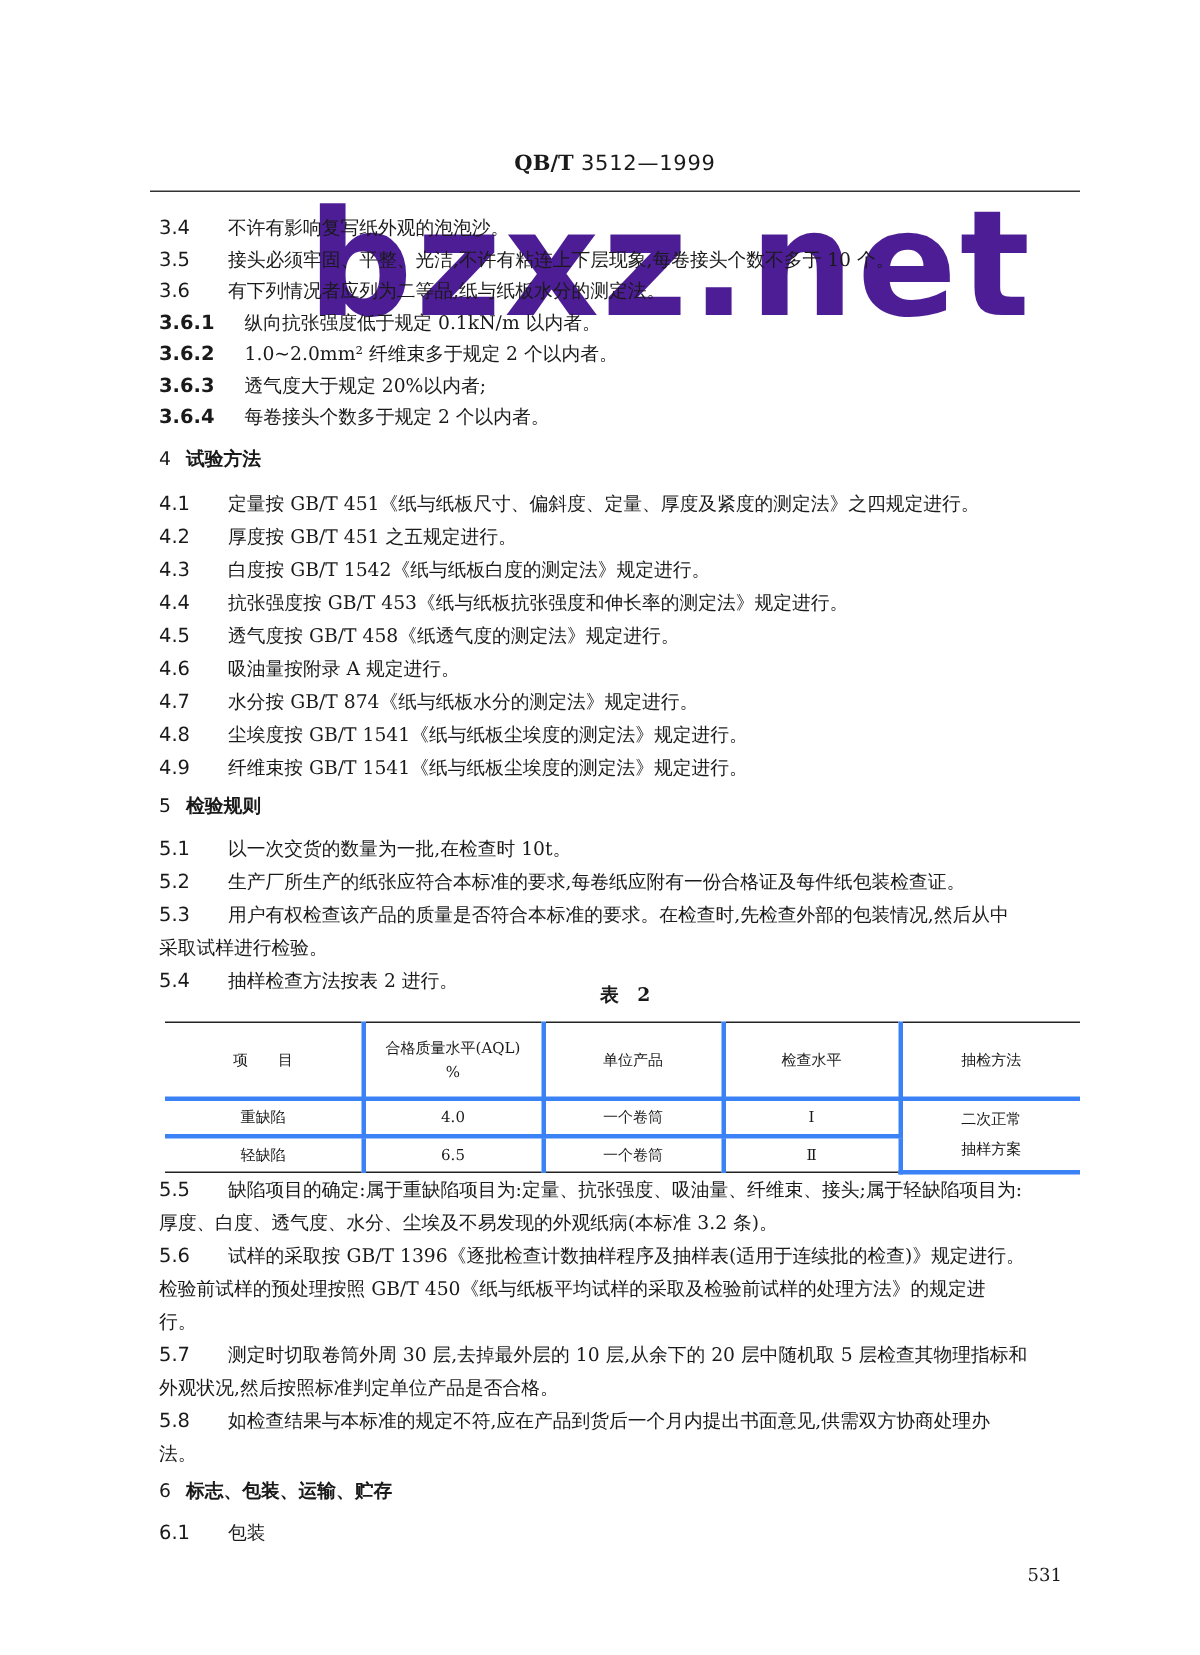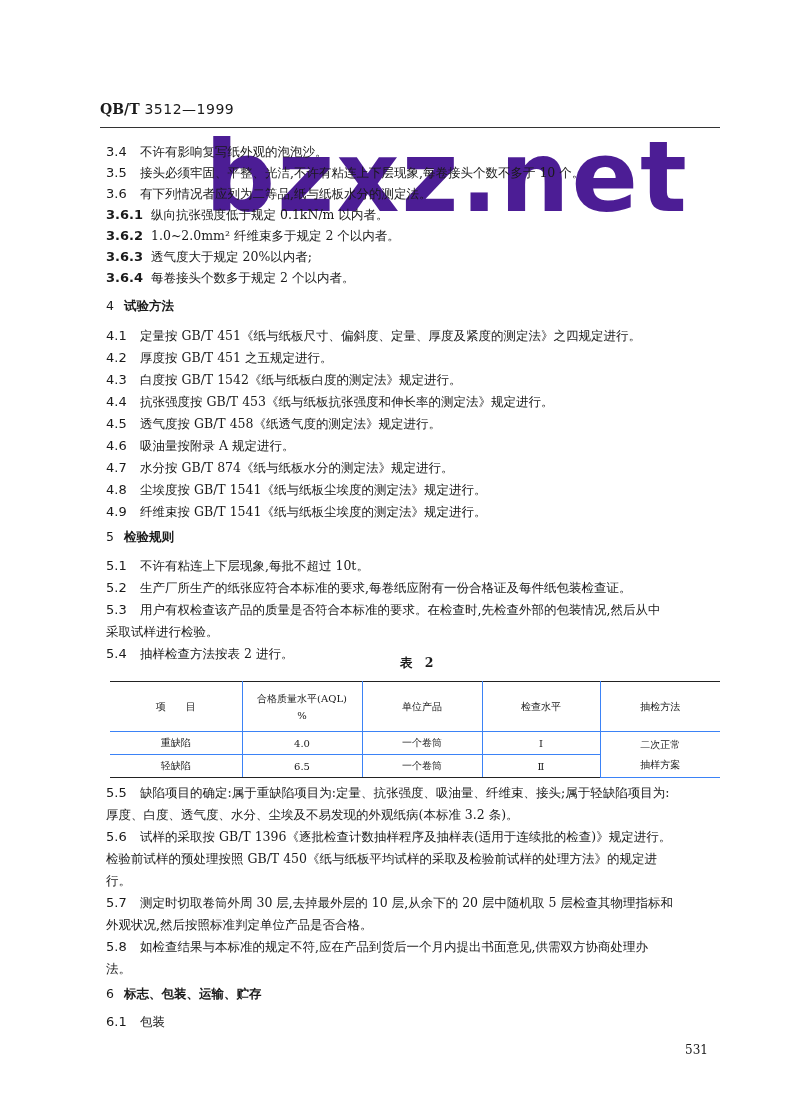--- a/index.html
+++ b/index.html
@@ -6,50 +6,50 @@
   body {
     width: 800px; height: 1103px; background: #ffffff; position: relative; overflow: hidden;
     font-family: "DejaVu Serif", "Liberation Serif", serif; color: #1a1a1a;
   }
   .watermark {
     position: absolute; left: 205px; top: 128px; font-family: "DejaVu Sans", sans-serif;
     font-size: 98px; font-weight: bold; color: #4c1d95; letter-spacing: 2px; line-height: 1;
     z-index: 0; user-select: none;
   }
   .header {
-    position: absolute; left: 100px; top: 101px; width: 620px; 
+    position: absolute; left: 100px; top: 101px; width: 620px; text-align: center;
     font-size: 14px; font-weight: bold; z-index: 1;
   }
   .header .code-num { font-family: "DejaVu Sans", sans-serif; font-weight: normal; letter-spacing: 0.5px; }
   .header-rule {
     position: absolute; left: 100px; top: 127px; width: 620px; height: 0;
     border-top: 1.5px solid #333; z-index: 1;
   }
   .line {
     position: absolute; left: 106px; font-size: 12.5px; white-space: nowrap; z-index: 1; line-height: 16px;
   }
   .line .num {
-    font-family: "DejaVu Sans", sans-serif; font-size: 13px; display: inline-block; margin-right: 8px;
+    font-family: "DejaVu Sans", sans-serif; font-size: 13px; display: inline-block; margin-right: 20px;
   }
   .line .num.w1 { min-width: 26px; }
   .line .num.w2 { min-width: 34px; font-weight: bold; }
   .section {
     position: absolute; left: 106px; font-size: 12.5px; font-weight: bold; z-index: 1;
   }
   .section .num { font-family: "DejaVu Sans", sans-serif; font-weight: normal; margin-right: 10px; }
   .cont { position: absolute; left: 106px; font-size: 12.5px; white-space: nowrap; z-index: 1; line-height: 16px; }
   .caption {
     position: absolute; left: 400px; top: 655px; font-size: 12.5px; font-weight: bold; z-index: 1; letter-spacing: 4px;
   }
   table.t2 {
     position: absolute; left: 110px; top: 681px; width: 610px; border-collapse: collapse; z-index: 1;
     font-size: 10px;
   }
   table.t2 td, table.t2 th {
-    border: 1px solid #3b82f6; text-align: center; font-weight: normal; padding: 0;
+    border: 3px solid #3b82f6; text-align: center; font-weight: normal; padding: 0;
   }
   table.t2 tr:first-child th { border-top: 1.5px solid #222; }
   table.t2 tr:last-child td { border-bottom: 1.5px solid #222; }
   table.t2 td:first-child, table.t2 th:first-child { border-left: none; }
   table.t2 td:last-child, table.t2 th:last-child { border-right: none; }
   table.t2 th { height: 49px; }
   table.t2 td { height: 22px; }
   .roman { font-family: "DejaVu Serif", serif; font-weight: bold; }
   .page-num {
     position: absolute; left: 685px; top: 1043px; font-size: 12px; z-index: 1;
@@ -79,21 +79,21 @@
 <div class="line" style="top:350px"><span class="num w1">4.2</span><span>厚度按 GB/T 451 之五规定进行。</span></div>
 <div class="line" style="top:372px"><span class="num w1">4.3</span><span>白度按 GB/T 1542《纸与纸板白度的测定法》规定进行。</span></div>
 <div class="line" style="top:394px"><span class="num w1">4.4</span><span>抗张强度按 GB/T 453《纸与纸板抗张强度和伸长率的测定法》规定进行。</span></div>
 <div class="line" style="top:416px"><span class="num w1">4.5</span><span>透气度按 GB/T 458《纸透气度的测定法》规定进行。</span></div>
 <div class="line" style="top:438px"><span class="num w1">4.6</span><span>吸油量按附录 A 规定进行。</span></div>
 <div class="line" style="top:460px"><span class="num w1">4.7</span><span>水分按 GB/T 874《纸与纸板水分的测定法》规定进行。</span></div>
 <div class="line" style="top:482px"><span class="num w1">4.8</span><span>尘埃度按 GB/T 1541《纸与纸板尘埃度的测定法》规定进行。</span></div>
 <div class="line" style="top:504px"><span class="num w1">4.9</span><span>纤维束按 GB/T 1541《纸与纸板尘埃度的测定法》规定进行。</span></div>
 
 <div class="section" style="top:529px"><span class="num">5</span><span>检验规则</span></div>
-<div class="line" style="top:558px"><span class="num w1">5.1</span><span>不许有粘连上下层现象,每批不超过 10t。</span></div>
+<div class="line" style="top:558px"><span class="num w1">5.1</span><span>以一次交货的数量为一批,在检查时 10t。</span></div>
 <div class="line" style="top:580px"><span class="num w1">5.2</span><span>生产厂所生产的纸张应符合本标准的要求,每卷纸应附有一份合格证及每件纸包装检查证。</span></div>
 <div class="line" style="top:602px"><span class="num w1">5.3</span><span>用户有权检查该产品的质量是否符合本标准的要求。在检查时,先检查外部的包装情况,然后从中</span></div>
 <div class="cont" style="top:624px">采取试样进行检验。</div>
 <div class="line" style="top:646px"><span class="num w1">5.4</span><span>抽样检查方法按表 2 进行。</span></div>
 
 <div class="caption">表 2</div>
 
 <table class="t2">
   <colgroup>
     <col style="width:132px">

